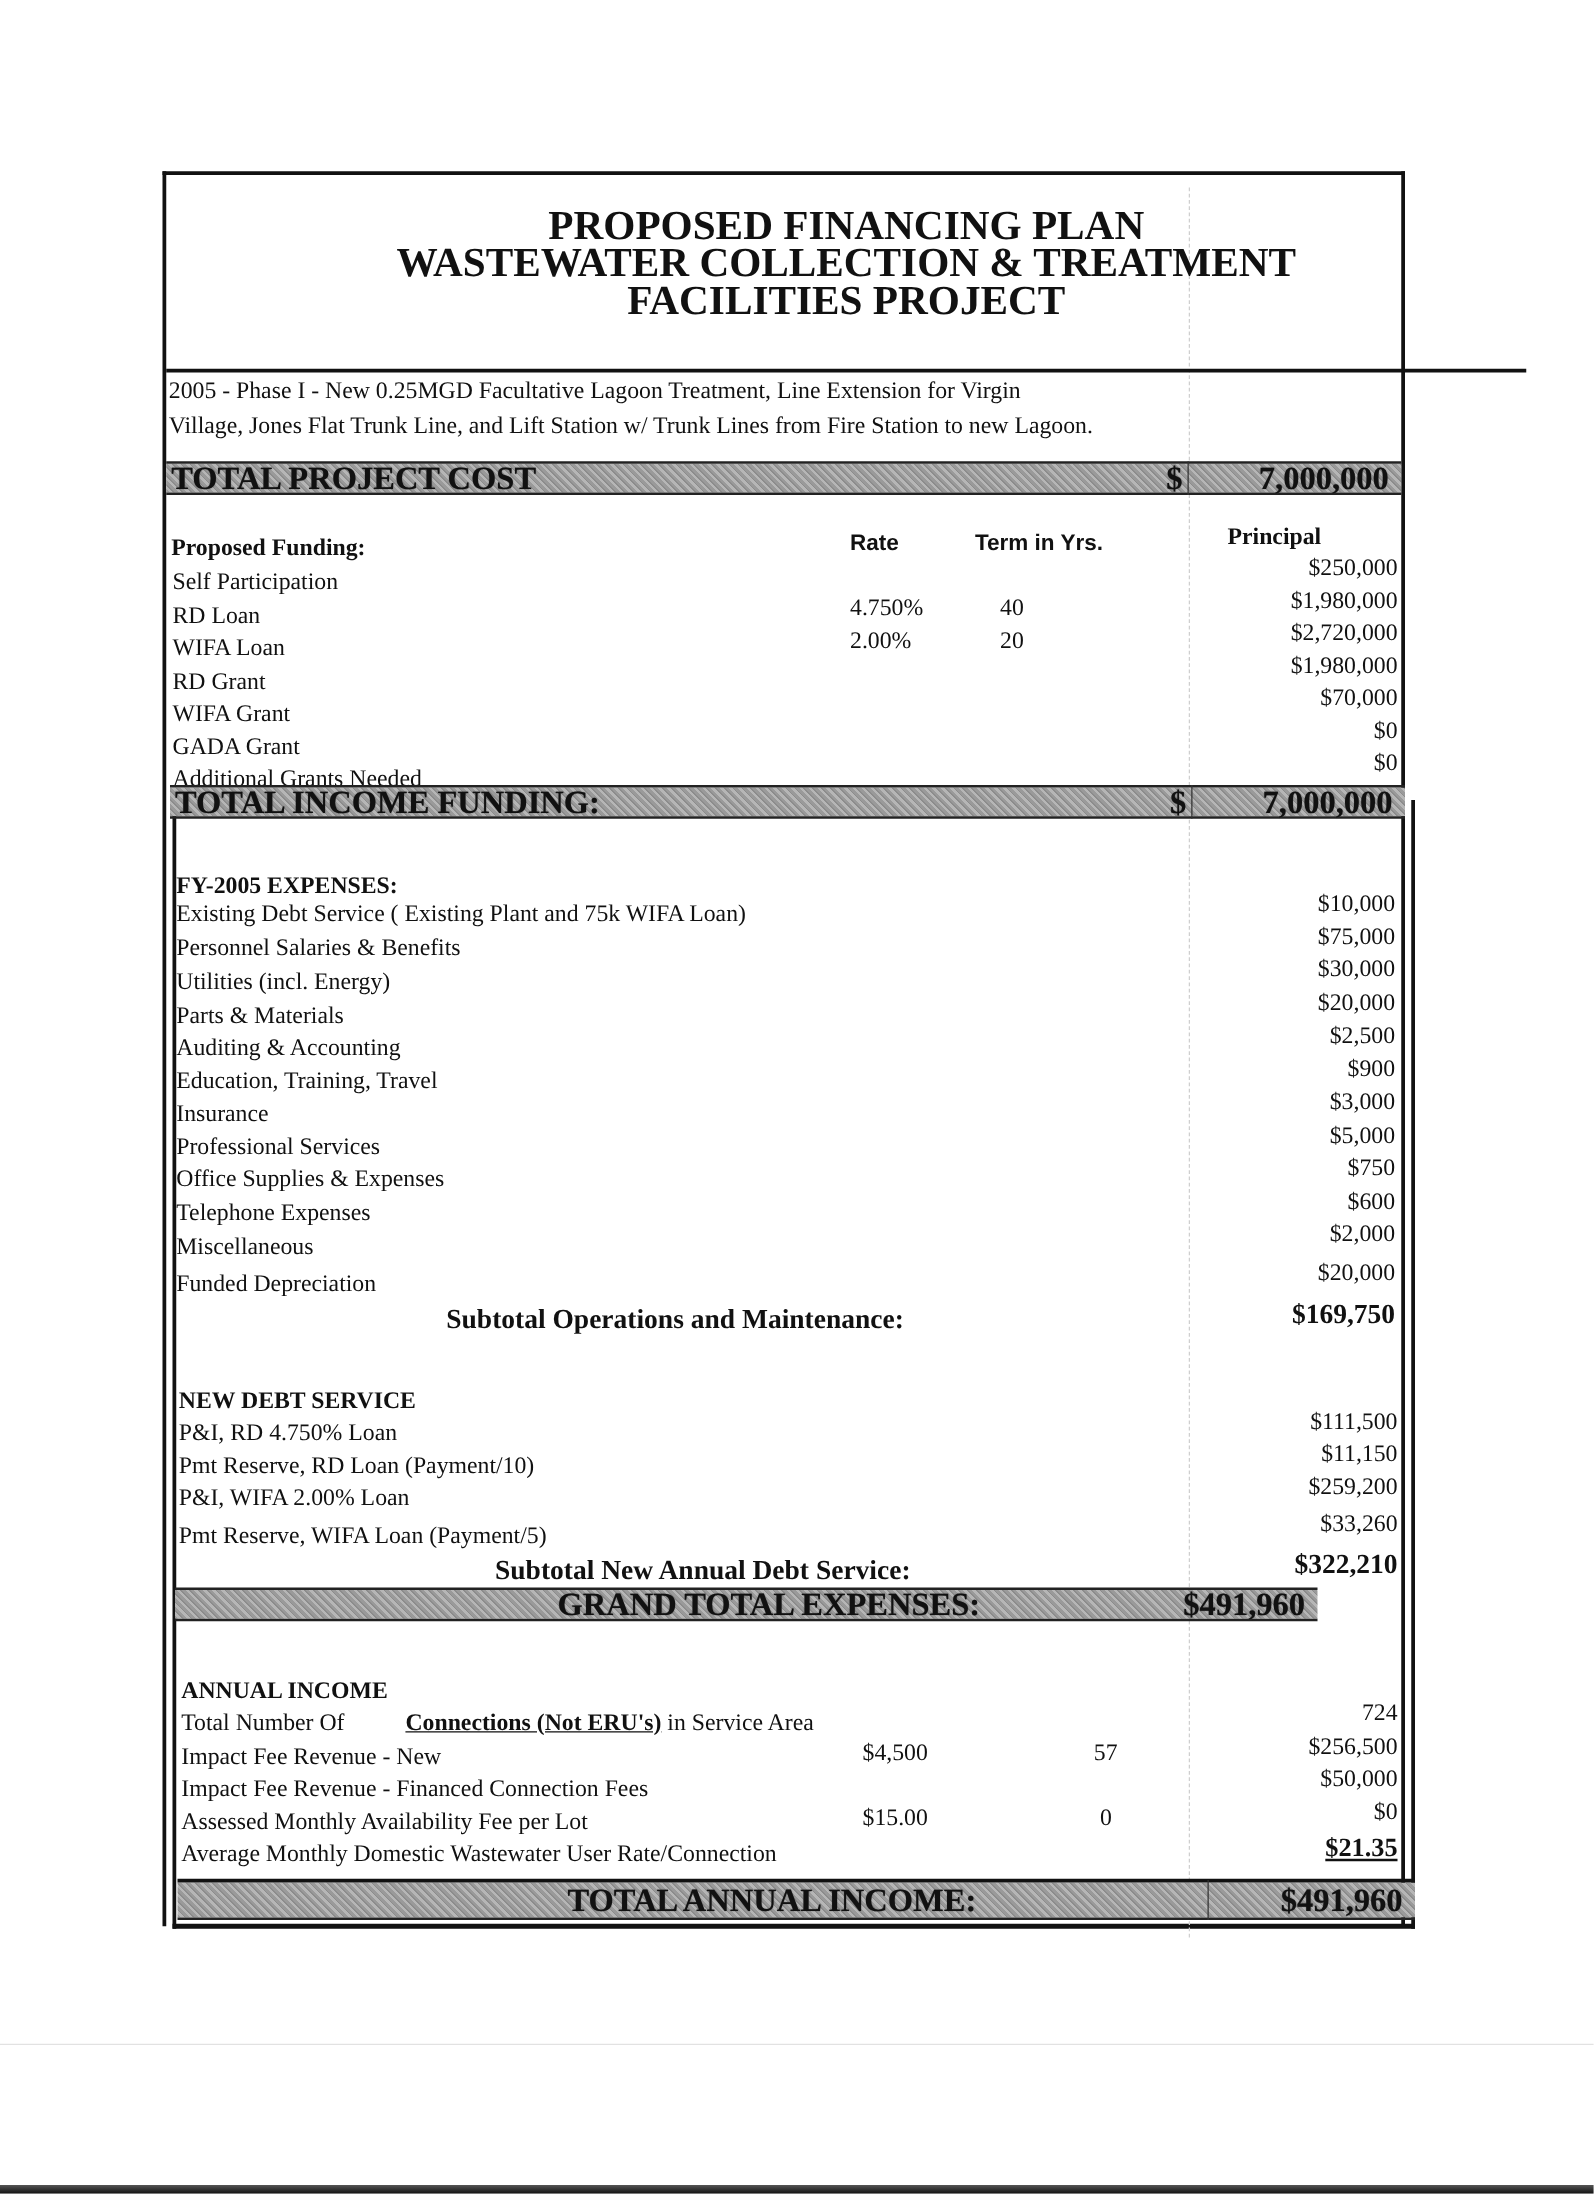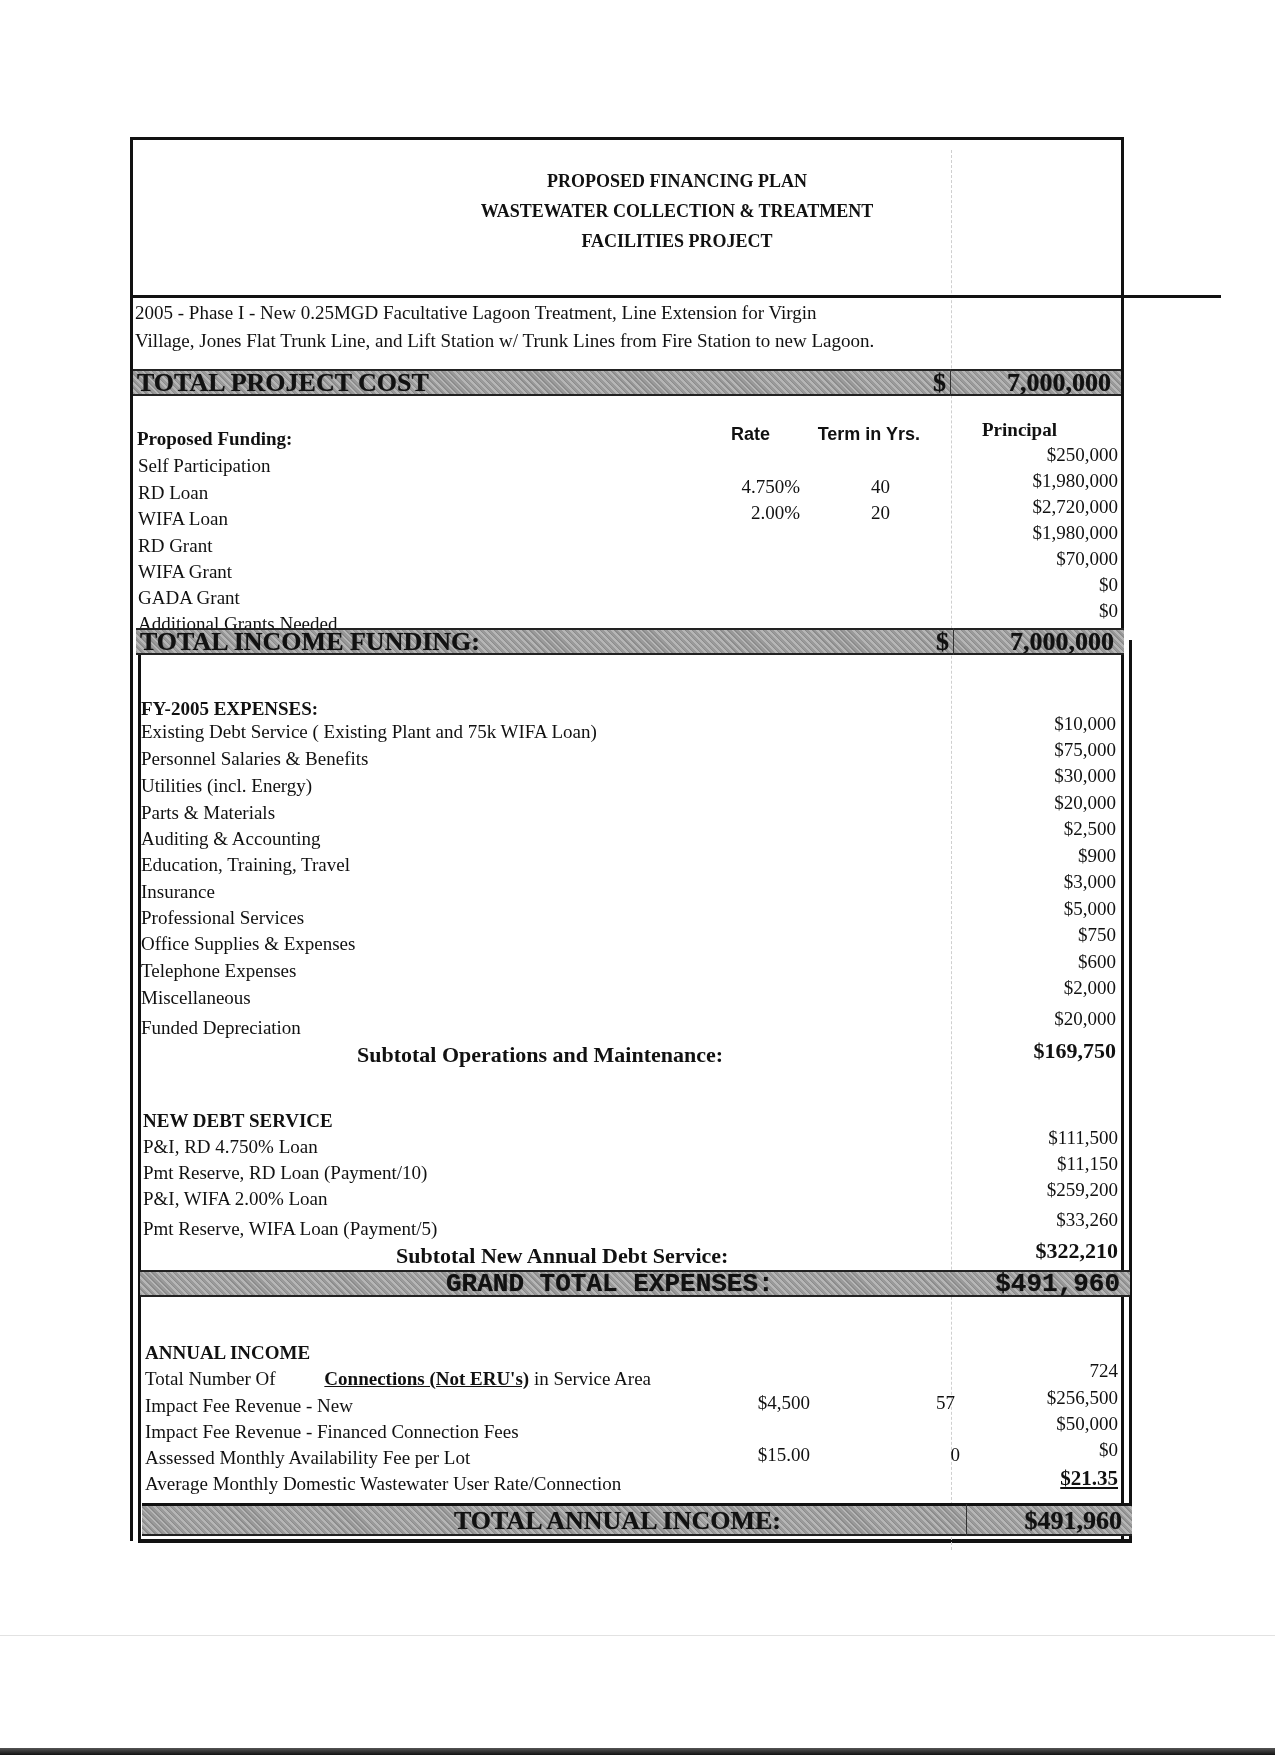--- a/index.html
+++ b/index.html
@@ -11,21 +11,21 @@
       border: 3px solid #111;
       border-bottom: none;
     }
     .frame-lower {
       position: absolute; left: 138px; top: 640px; width: 994px; height: 903px;
       border-left: 3px solid #111; border-right: 3px solid #111; border-bottom: 4px solid #111;
     }
     .title-block {
       position: absolute; left: 133px; top: 140px; width: 1088px; height: 158px;
       border-bottom: 3px solid #111;
-      text-align: center; font-weight: bold; font-size: 18px; line-height: 30px;
+      text-align: center; font-weight: bold; font-size: 33px; line-height: 30px;
       padding-top: 26px;
     }
     .title-block div { white-space: nowrap; }
     .desc {
       position: absolute; left: 135px; top: 299px; width: 986px;
       font-size: 19px; line-height: 28px; white-space: nowrap;
     }
     .bar {
       position: absolute; height: 27px;
       background: repeating-linear-gradient(45deg, #9a9a9a 0 2px, #b6b6b6 2px 4px, #8c8c8c 4px 5px);
@@ -35,21 +35,21 @@
     }
     .bar .lbl { position: absolute; top: 0; white-space: nowrap; }
     .bar .amt { position: absolute; right: 10px; top: 0; white-space: nowrap; }
     .bar .cur { position: absolute; top: 0; white-space: nowrap; }
     .bar .vsep { position: absolute; top: -2px; bottom: -2px; width: 1px; background: #333; }
 
     .row { position: absolute; font-size: 19px; line-height: 22px; white-space: nowrap; }
     .hdr { font-weight: bold; }
     .sans { font-family: "Liberation Sans", "DejaVu Sans", sans-serif; font-weight: bold; font-size: 18px; }
     .right { text-align: right; }
-    .center { text-align: right; }
+    .center { text-align: left; }
     .big { font-weight: bold; font-size: 22px; }
     .dash-guide {
       position: absolute; left: 951px; width: 0; border-left: 1px dashed #cfcfcf;
     }
     .underline-link { text-decoration: underline; font-weight: bold; margin-left: 44px; }
     .scan-line { position: absolute; left: 0; top: 1635px; width: 1275px; height: 1px; background: #e2e2e2; }
     .bottom-edge { position: absolute; left: 0; top: 1748px; width: 1275px; height: 7px; background: linear-gradient(#555, #111); }
   </style>
 </head>
 <body>
@@ -166,21 +166,21 @@
 
   <div class="row" style="left:143px;top:1188px;">P&amp;I, WIFA 2.00% Loan</div>
   <div class="row right" style="left:900px;top:1179px;width:218px;">$259,200</div>
 
   <div class="row" style="left:143px;top:1218px;">Pmt Reserve, WIFA Loan (Payment/5)</div>
   <div class="row right" style="left:900px;top:1209px;width:218px;">$33,260</div>
 </div>
 <div class="row big" style="left:396px;top:1245px;">Subtotal New Annual Debt Service:</div>
 <div class="row big right" style="left:900px;top:1240px;width:218px;">$322,210</div>
 
-<div class="bar" style="left:140px;top:1270px;width:990px;font-family:Liberation Mono, monospace;">
+<div class="bar" style="left:140px;top:1270px;width:914px;">
   <span class="lbl" style="left:306px;">GRAND TOTAL EXPENSES:</span>
   <span class="amt">$491,960</span>
 </div>
 
 <div class="row hdr" style="left:145px;top:1342px;">ANNUAL INCOME</div>
 <div>
   <div class="row" style="left:145px;top:1368px;">
     <span>Total Number Of </span><span class="underline-link">Connections (Not ERU's)</span><span> in Service Area</span>
   </div>
   <div class="row right" style="left:900px;top:1360px;width:218px;">724</div>

